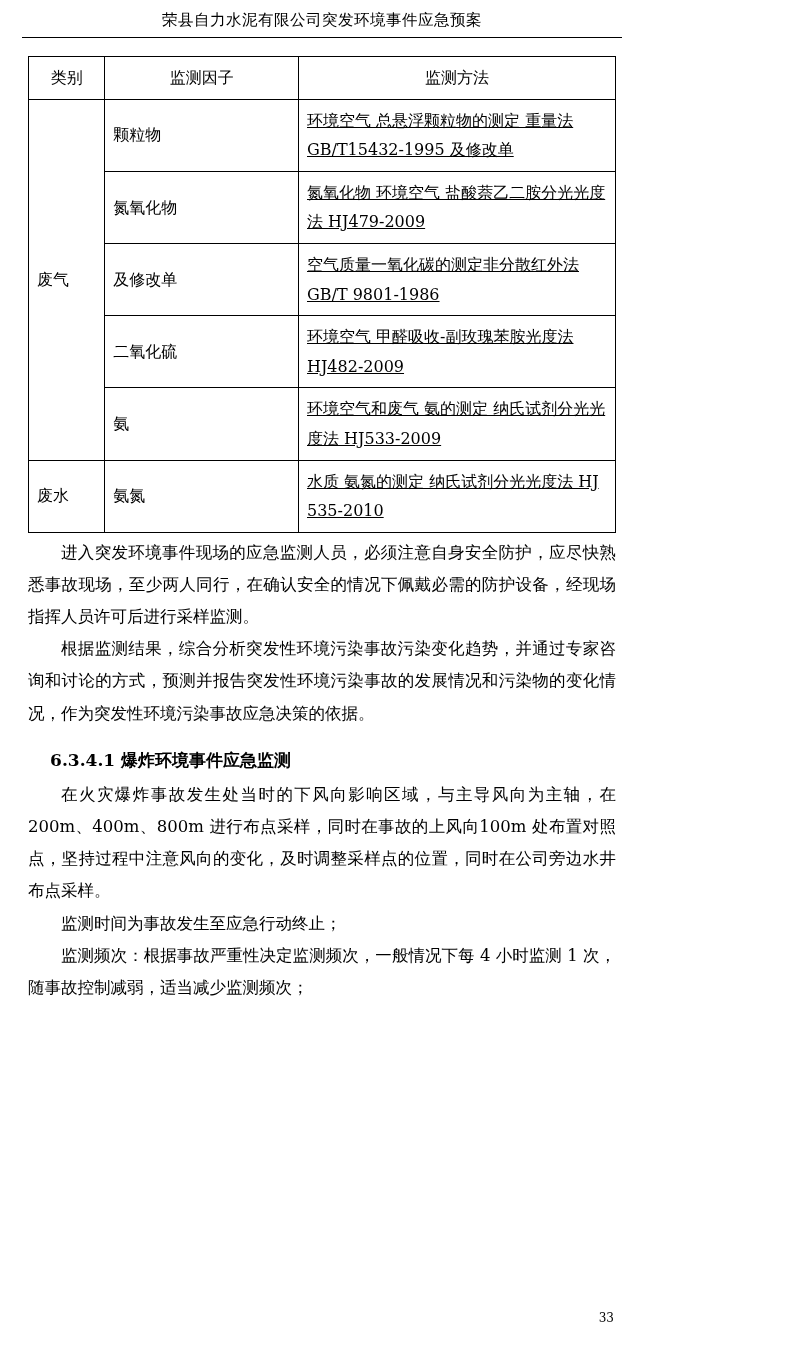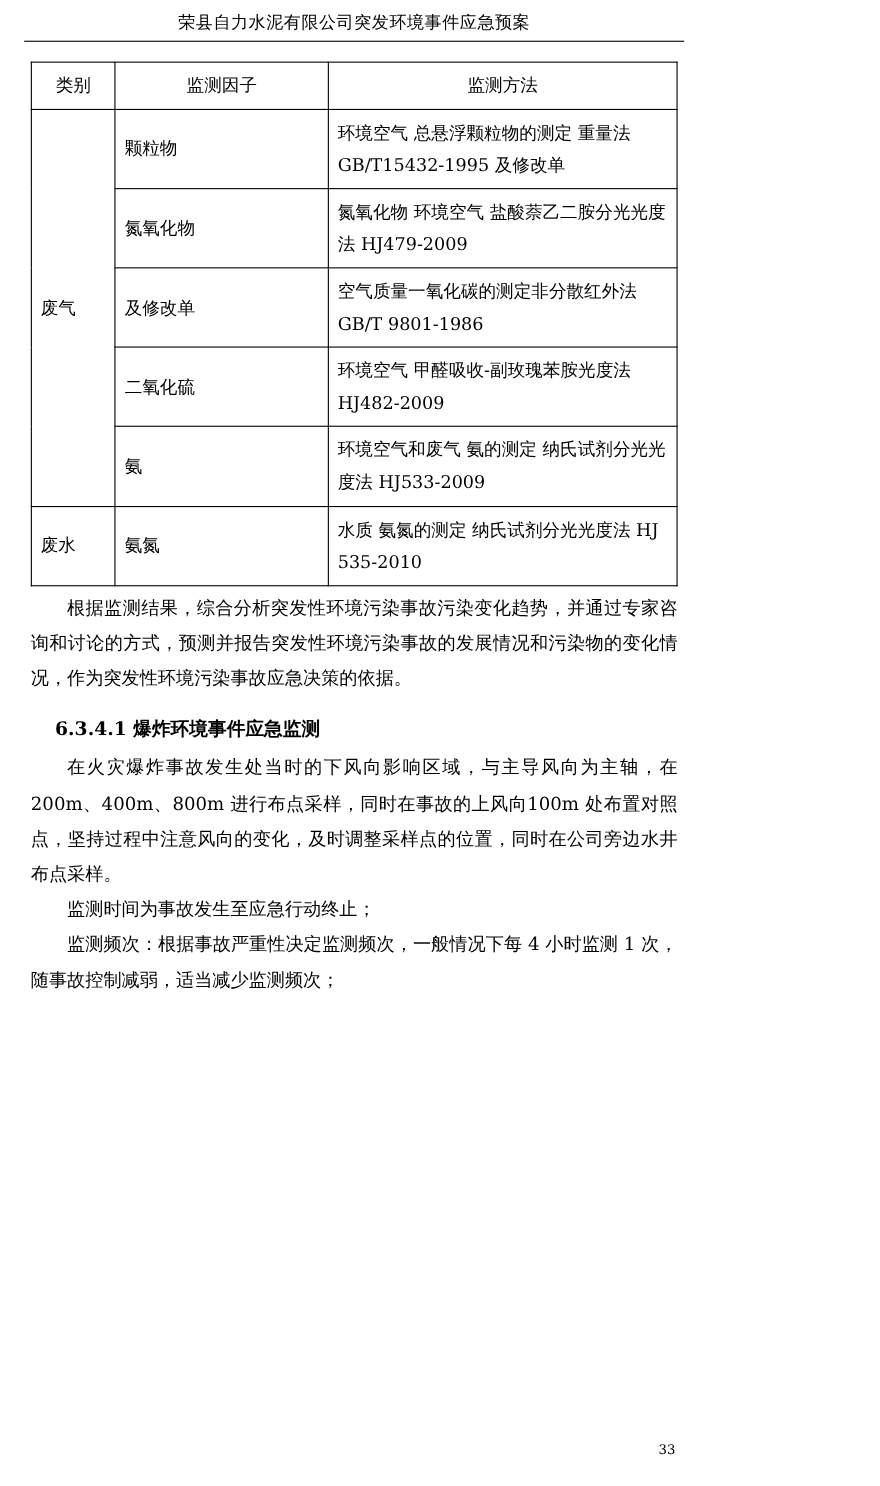--- a/index.html
+++ b/index.html
@@ -65,20 +65,21 @@
     line-height: 1.85;
   }
   table.monitor th {
     text-align: center;
   }
   td.cat, td.factor {
   }
   td.method {
     text-align: left;
     padding-left: 12px;
+    text-decoration: underline;
   }
   col.c1 { width: 13%; }
   col.c2 { width: 33%; }
   col.c3 { width: 54%; }
   .sec-title {
     font-size: 17px;
     font-weight: bold;
     margin: 14px 0 2px 0;
     text-indent: 1.3em;
     font-family: "DejaVu Serif", "Liberation Serif", serif;
@@ -142,20 +143,21 @@
           </tr>
           <tr>
             <td class="cat">废水</td>
             <td class="factor">氨氮</td>
             <td class="method">水质 氨氮的测定 纳氏试剂分光光度法 HJ 535-2010</td>
           </tr>
         </tbody>
       </table>
     </div>
 
+    <p class="indent">进入突发环境事件现场的应急监测人员，必须注意自身安全防护，应尽快熟悉事故现场，至少两人同行，在确认安全的情况下佩戴必需的防护设备，经现场指挥人员许可后进行采样监测。</p>
     <p class="indent">根据监测结果，综合分析突发性环境污染事故污染变化趋势，并通过专家咨询和讨论的方式，预测并报告突发性环境污染事故的发展情况和污染物的变化情况，作为突发性环境污染事故应急决策的依据。</p>
 
     <div class="sec-title">6.3.4.1 爆炸环境事件应急监测</div>
 
     <p class="indent">在火灾爆炸事故发生处当时的下风向影响区域，与主导风向为主轴，在200m、400m、800m 进行布点采样，同时在事故的上风向100m 处布置对照点，坚持过程中注意风向的变化，及时调整采样点的位置，同时在公司旁边水井布点采样。</p>
     <p class="indent">监测时间为事故发生至应急行动终止；</p>
     <p class="indent">监测频次：根据事故严重性决定监测频次，一般情况下每 4 小时监测 1 次，随事故控制减弱，适当减少监测频次；</p>
 
   </div>
 

